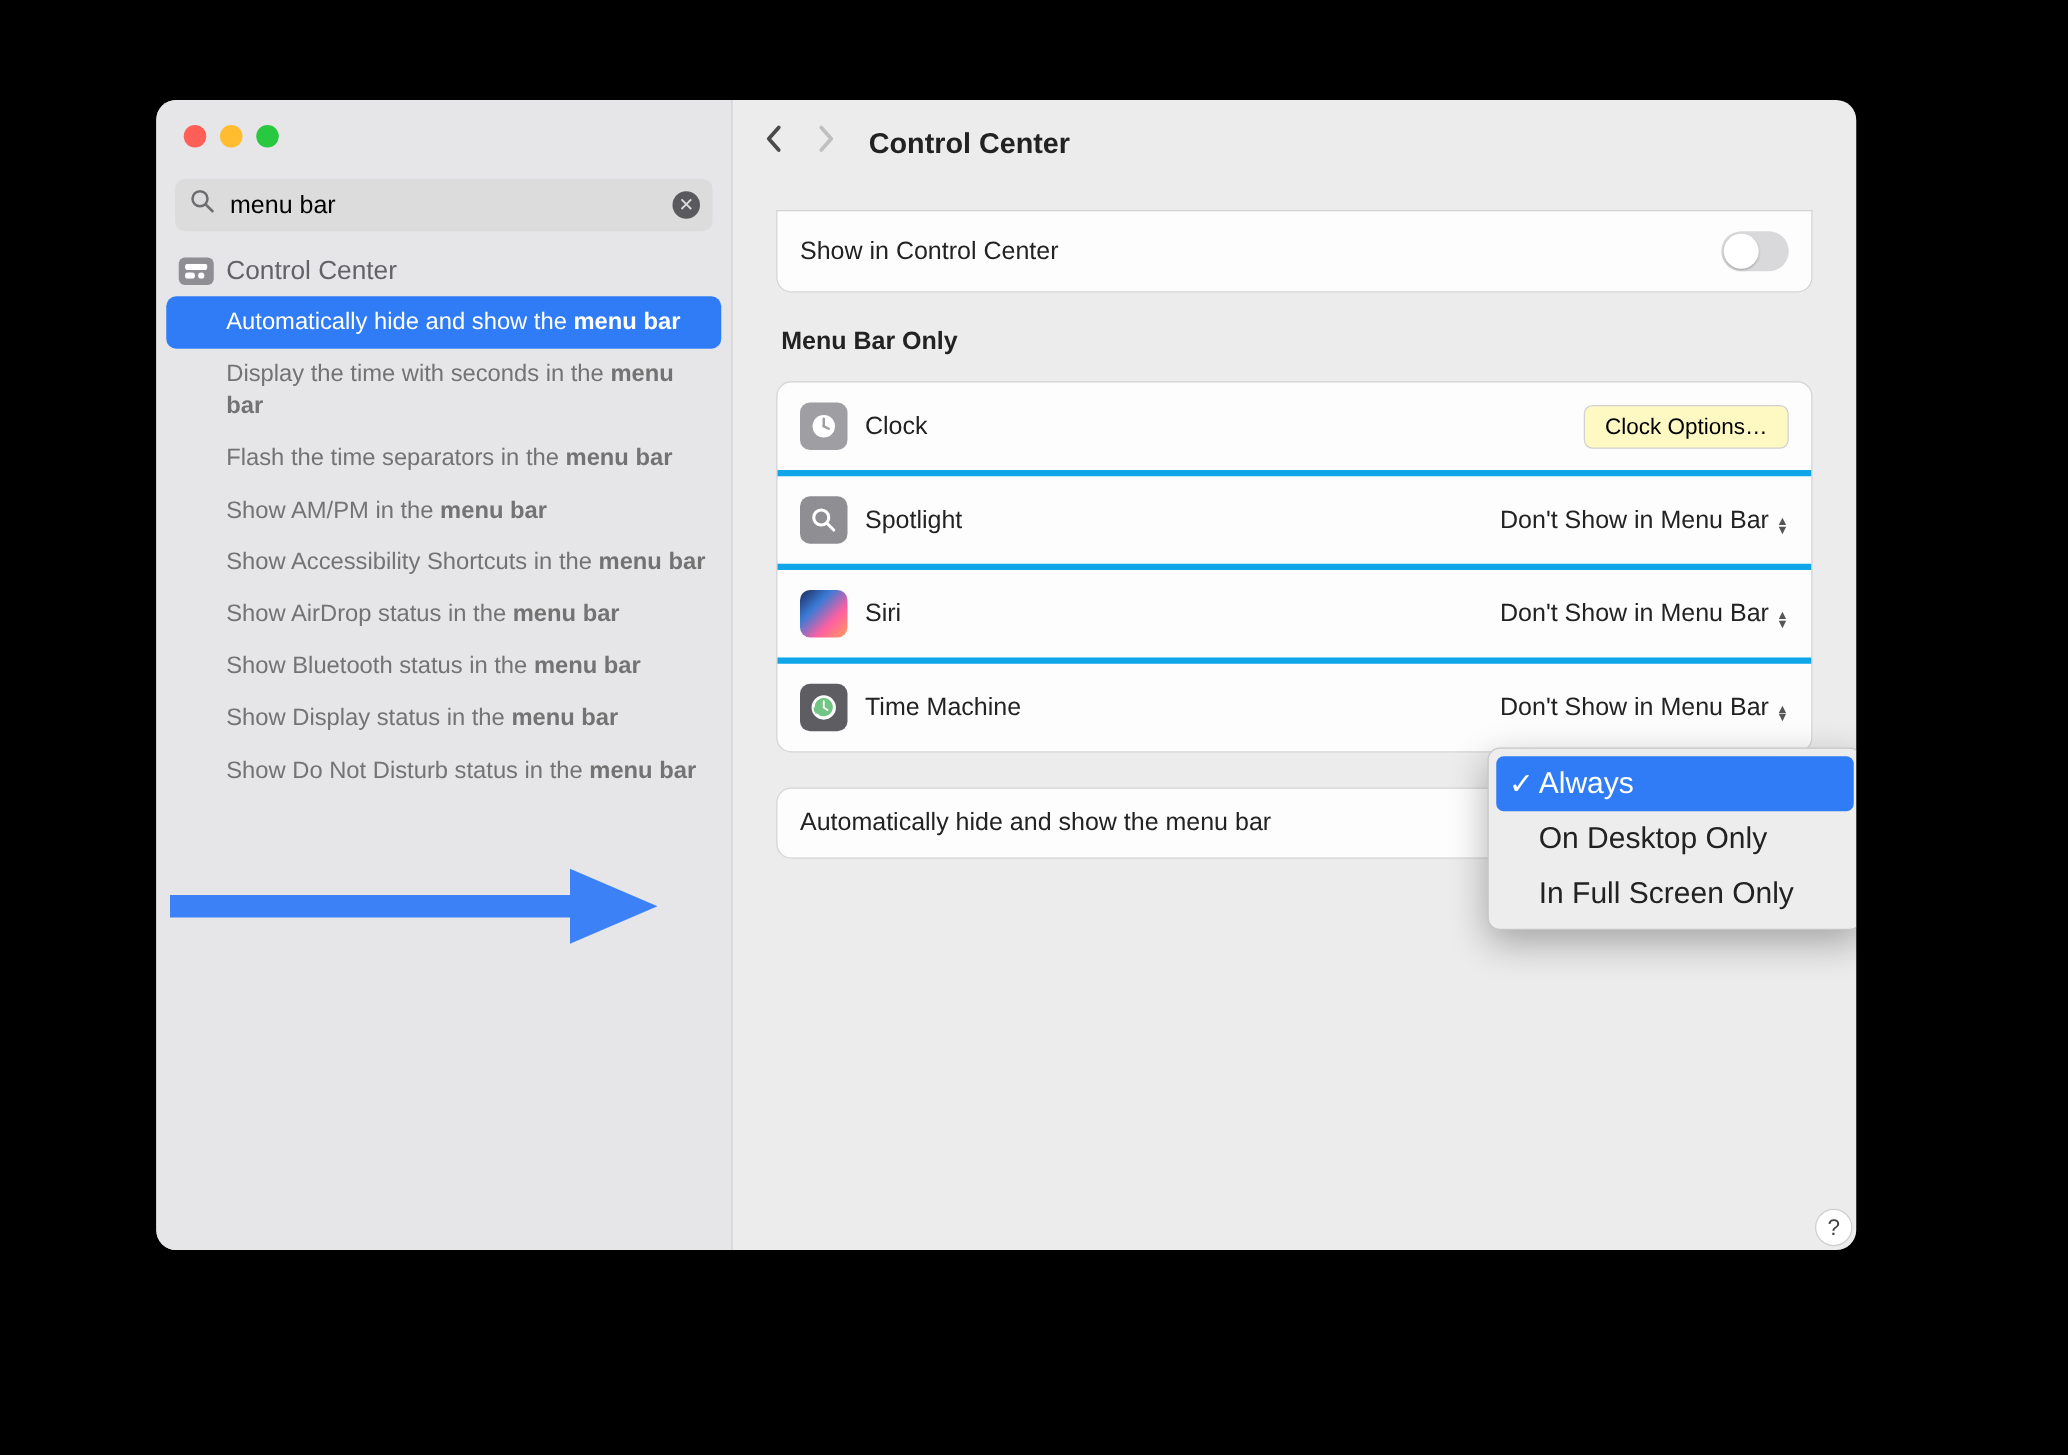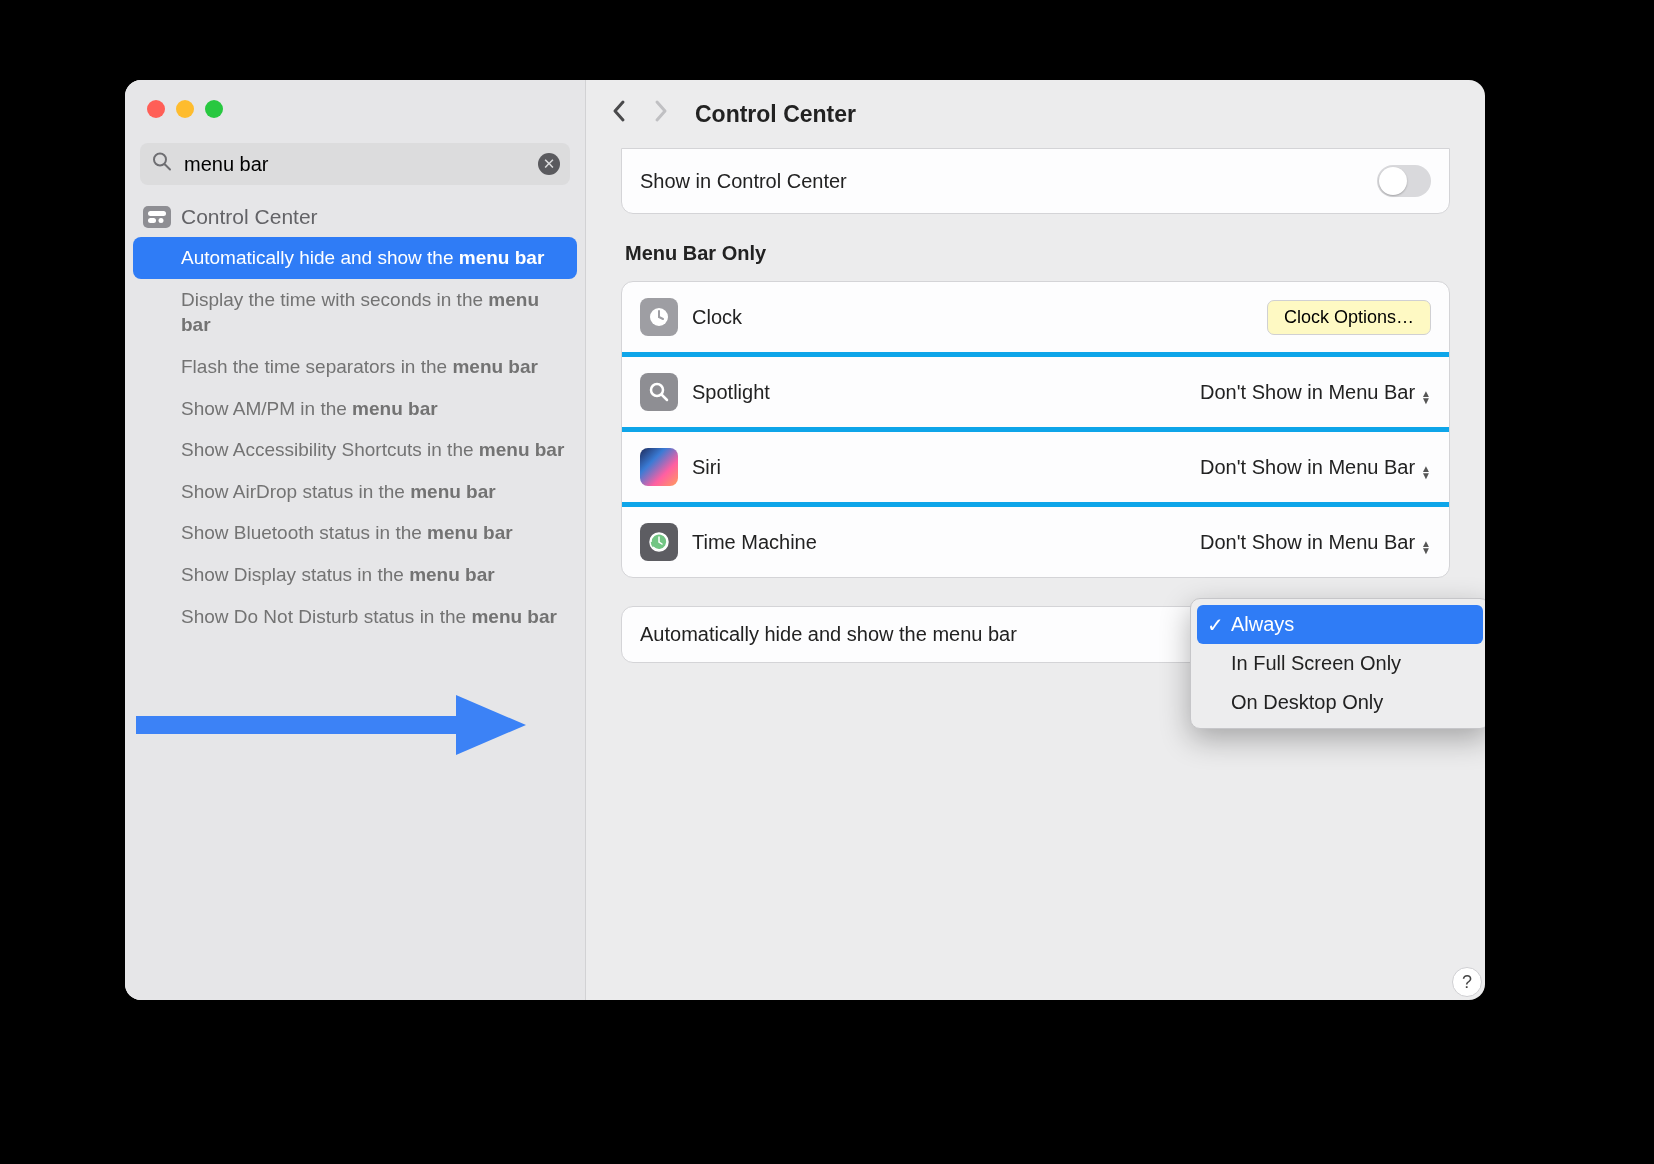--- a/index.html
+++ b/index.html
@@ -125,20 +125,21 @@
   position: relative;
   overflow: hidden;
 }
 .card {
   background: #fff;
   background: rgba(255,255,255,0.55);
   border: 1px solid #d4d4d7;
   border-radius: 12px;
   margin-bottom: 28px;
   background: #f5f5f7;
+  margin-top: 20px;
 }
 .card.white { background: #fdfdfe; }
 .row {
   display: flex; align-items: center;
   padding: 16px 18px;
   border-bottom: 5px solid #0ea5e9;
   gap: 14px;
 }
 .row:last-child { border-bottom: none; }
 .row .label { flex: 1; font-size: 20px; color: #222; }
@@ -185,21 +186,21 @@
   width: 300px;
   background: #ededee;
   border: 1px solid #c6c6c9;
   border-radius: 10px;
   box-shadow: 0 10px 30px rgba(0,0,0,0.3);
   padding: 6px;
 }
 .popup .opt {
   padding: 8px 14px 8px 34px;
   border-radius: 6px;
-  font-size: 20px;
+  font-size: 24px;
   position: relative;
   cursor: pointer;
 }
 .popup .opt.selected {
   background: #2f7cf6; color: #fff;
 }
 .popup .opt.selected::before {
   content: "✓";
   position: absolute; left: 10px;
 }
@@ -340,22 +341,22 @@
       <div class="card white">
         <div class="row">
           <span class="label">Automatically hide and show the menu bar</span>
         </div>
       </div>
 
       <div class="help">?</div>
 
       <div class="popup">
         <div class="opt selected">Always</div>
+        <div class="opt">On Desktop Only</div>
         <div class="opt">In Full Screen Only</div>
-        <div class="opt">On Desktop Only</div>
       </div>
     </div>
   </div>
 </div>
 
 <svg class="arrow-annotation" width="390" height="70">
   <line x1="0" y1="35" x2="330" y2="35" stroke="#3c82f6" stroke-width="18"></line>
   <polygon points="320,5 390,35 320,65" fill="#3c82f6"></polygon>
 </svg>
 

